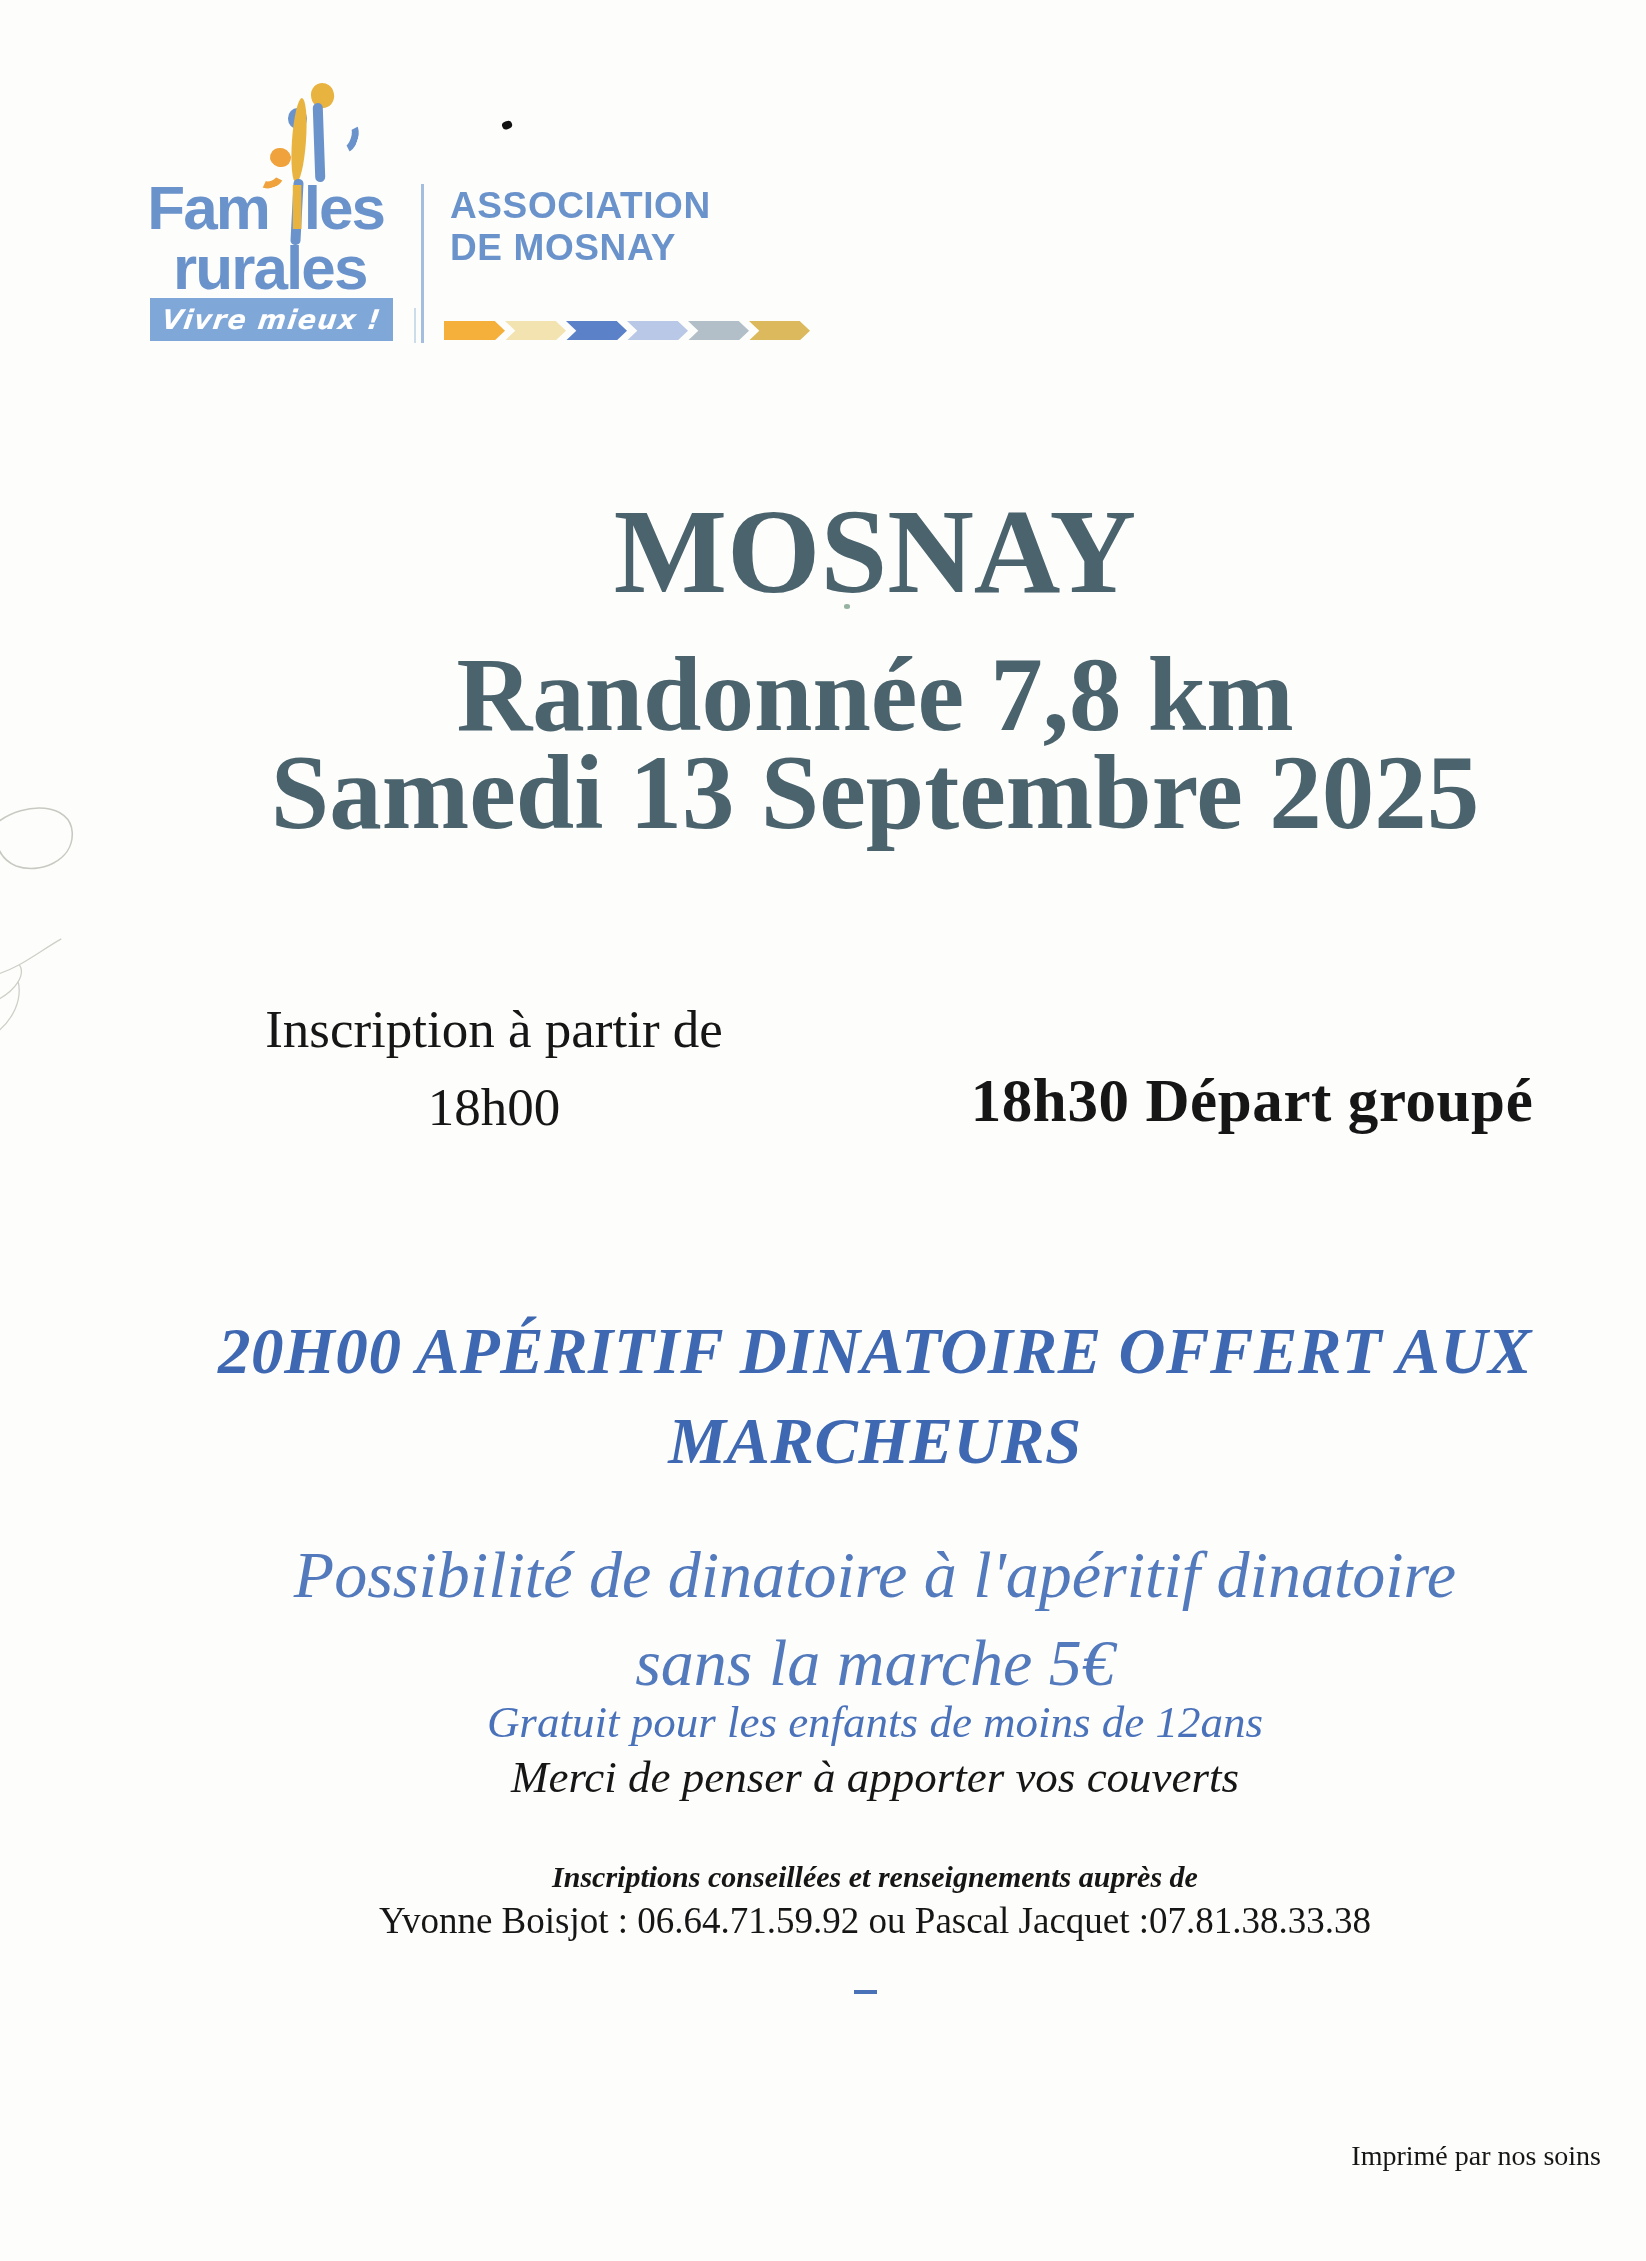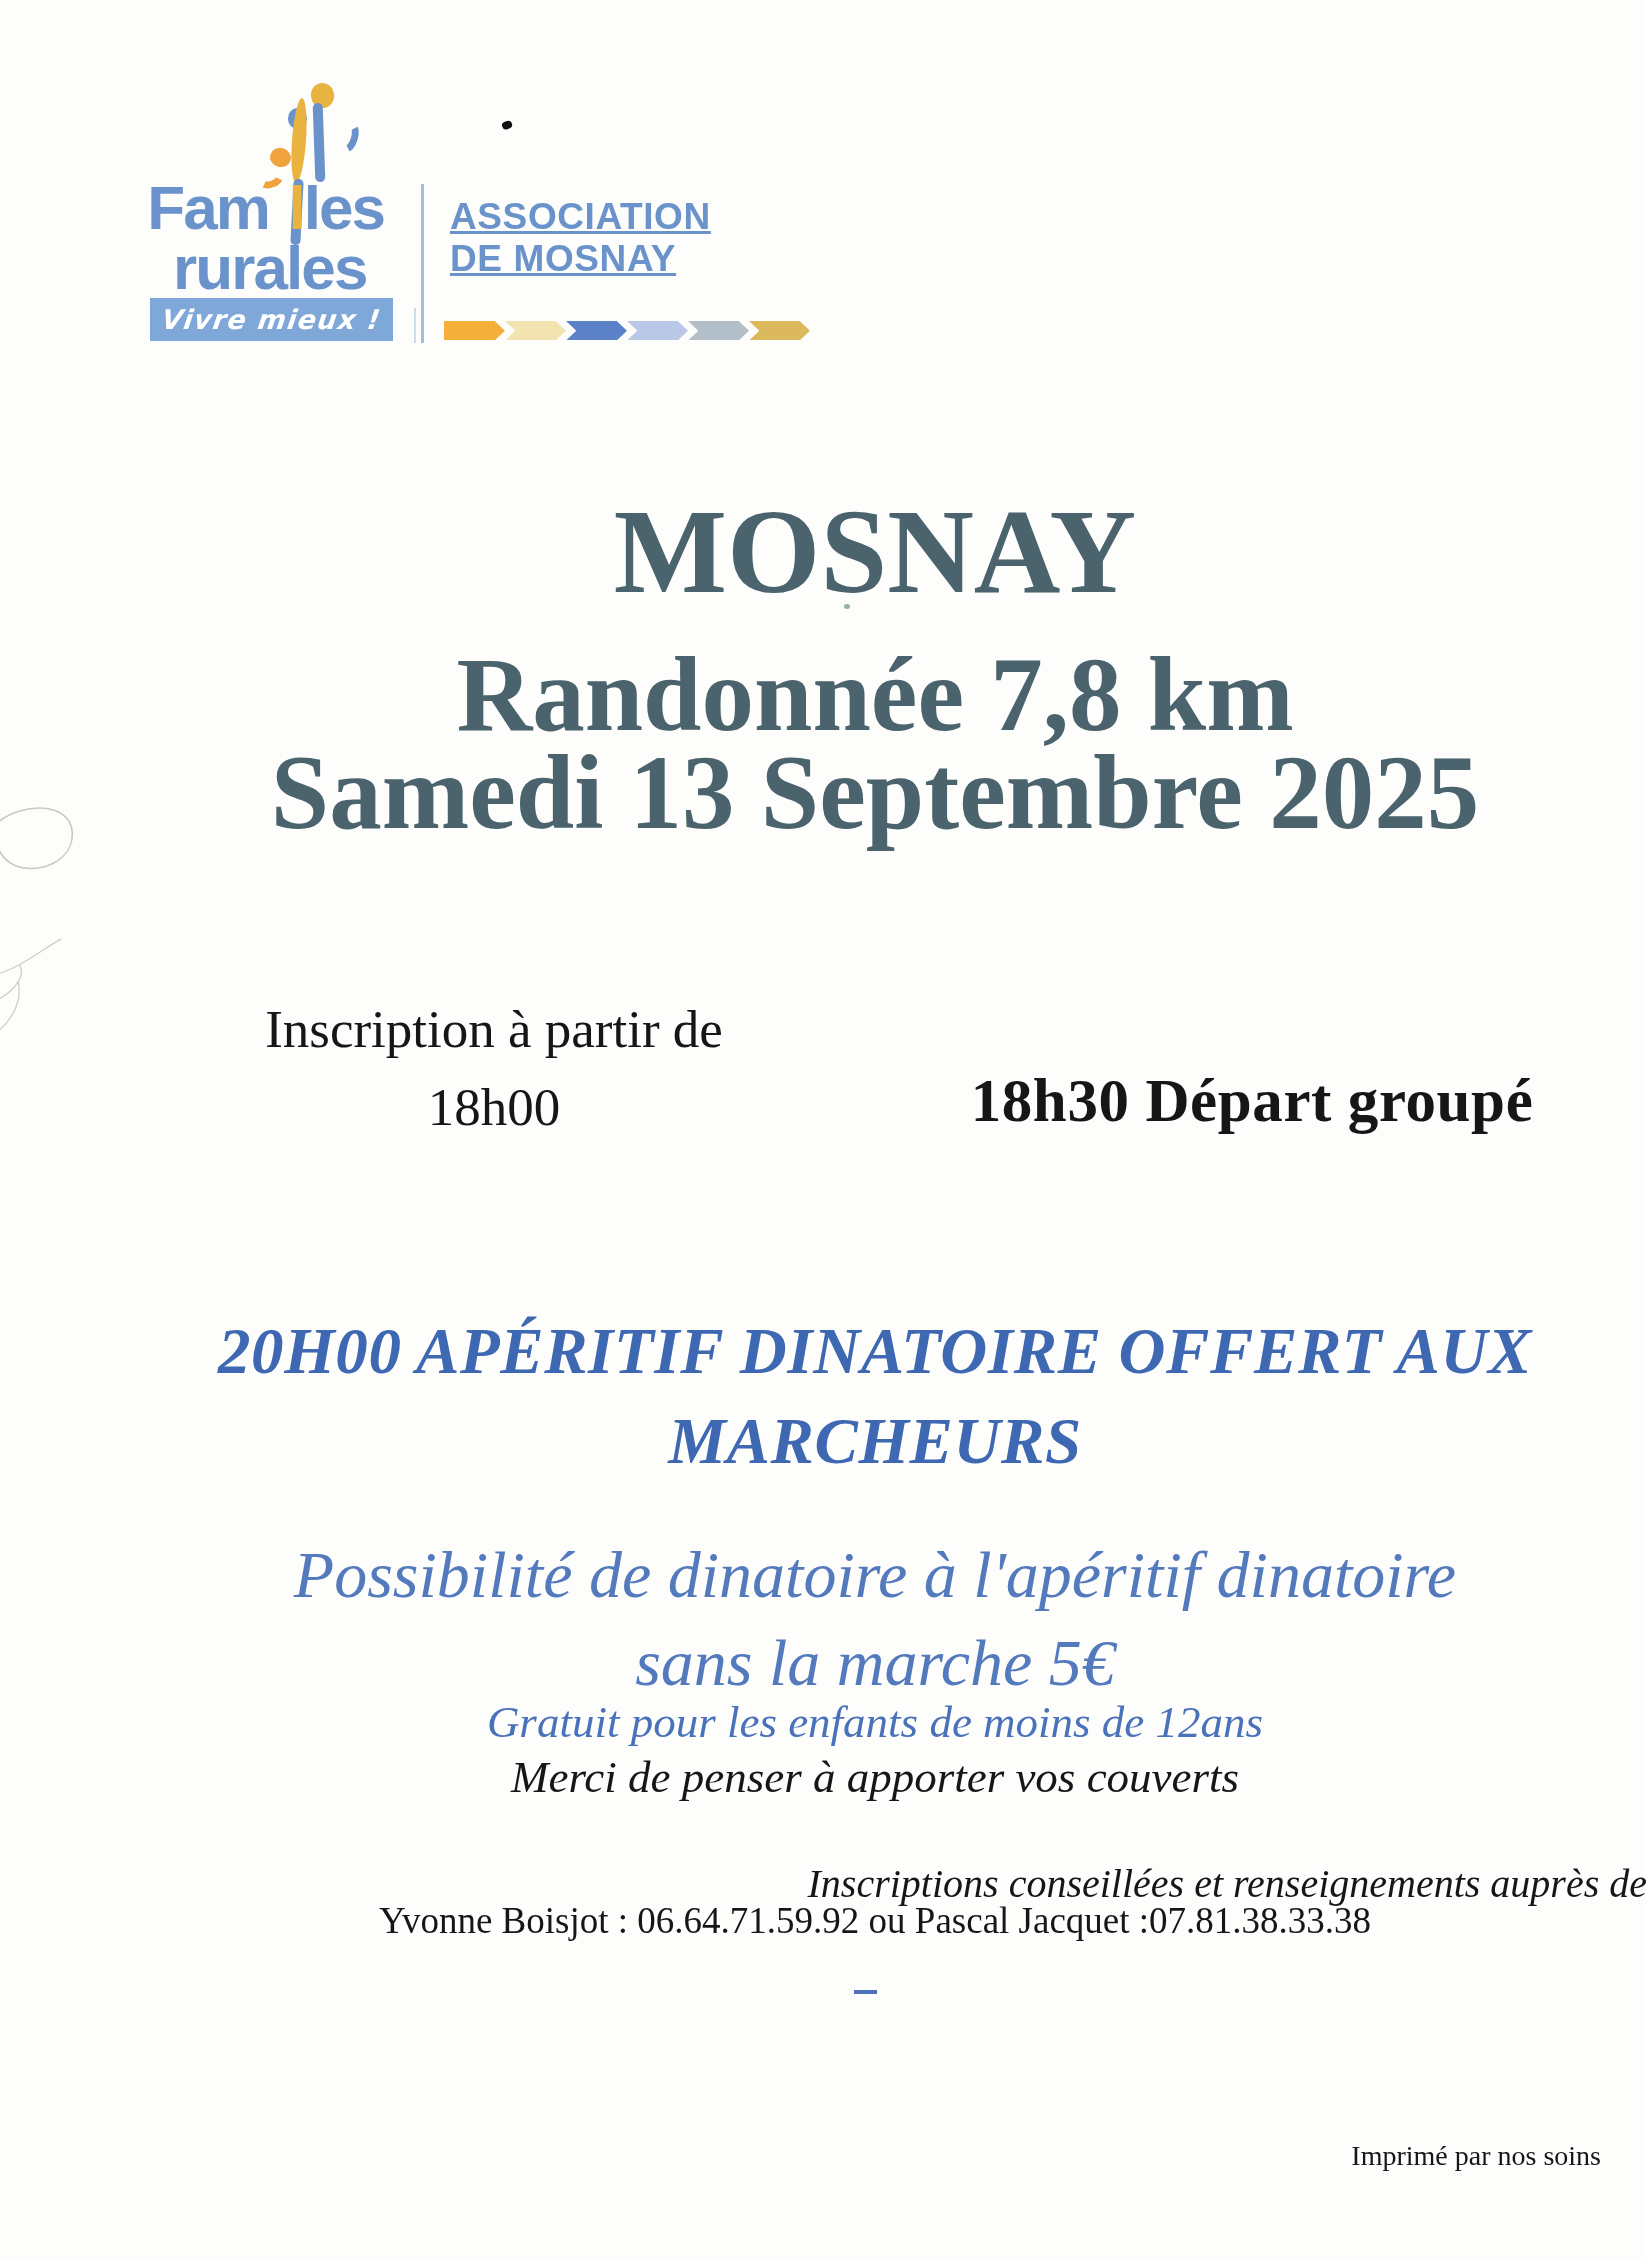--- a/index.html
+++ b/index.html
@@ -26,21 +26,21 @@
   .fig{border-radius:50%;}
   .fig-gold-dot{left:169px;top:24.5px;width:23px;height:24.5px;background:var(--gold);transform:rotate(-12deg);}
   .fig-blue-dot{left:146px;top:50px;width:19.4px;height:21px;background:var(--logo_blue);}
   .fig-orange-dot{left:128px;top:90px;width:21px;height:18.7px;background:var(--orange);transform:rotate(15deg);}
   .fig-orange-swoosh{left:114px;top:108px;width:28px;height:22px;border:7px solid transparent;border-bottom-color:var(--orange);border-radius:50%;transform:rotate(-20deg);}
   .fig-blue-swoosh{left:194px;top:62px;width:22px;height:34px;border:7px solid transparent;border-right-color:var(--logo_blue);border-radius:50%;transform:rotate(18deg);}
   .fig-gold-leaf{left:150px;top:40px;width:14px;height:85px;background:var(--gold);border-radius:50%;transform:rotate(4deg);}
   .fig-blue-stalk{left:172px;top:45px;width:10.3px;height:79px;background:var(--logo_blue);border-radius:5.2px;transform:rotate(-2deg);}
   .fig-rurales-asc{left:150px;top:121px;width:9.7px;height:66px;background:var(--logo_blue);border-radius:4.5px;transform:rotate(3deg);}
   .divider{left:279px;top:126px;width:2.6px;height:159px;background:var(--divider);}
-  .org{left:308px;top:138px;font-family:"Liberation Sans","DejaVu Sans",sans-serif;font-weight:bold;color:var(--logo_blue);font-size:37px;line-height:1.14;letter-spacing:0.6px;text-decoration:underline;}
+  .org{left:308px;top:127px;font-family:"Liberation Sans","DejaVu Sans",sans-serif;font-weight:bold;color:var(--logo_blue);font-size:37px;line-height:1.14;letter-spacing:0.6px;}
   .stripe{left:302px;top:263px;width:365px;height:19.4px;display:flex;}
   .stripe div{height:19.4px;width:61px;flex:0 0 61px;}
   .stripe div.mid{clip-path:polygon(0 0,calc(100% - 10.3px) 0,100% 50%,calc(100% - 10.3px) 100%,0 100%,10.3px 50%);}
   .stripe div.first{clip-path:polygon(0 0,calc(100% - 10.3px) 0,100% 50%,calc(100% - 10.3px) 100%,0 100%);}
   .micro-vert{left:272px;top:250px;width:1.9px;height:35px;background:#bcd0e6;opacity:.75;}
 
   
   .speck{left:502px;top:121px;width:10.3px;height:7.7px;background:#121212;border-radius:45%;transform:rotate(-20deg);}
   .green-dot{left:844px;top:604px;width:5.8px;height:4.5px;background:#7aa089;border-radius:50%;opacity:.8;}
   .edge-svg{left:0;top:697px;}
@@ -51,21 +51,21 @@
   .title-2{top:634px;font-size:105px;font-weight:bold;color:var(--title);}
   .title-3{top:732px;font-size:105px;font-weight:bold;color:var(--title);}
 
   .info-left{left:155px;top:991px;width:678px;text-align:center;font-size:53px;line-height:1.47;}
   .info-right{left:897px;top:1066px;width:710px;text-align:center;font-size:61px;font-weight:bold;letter-spacing:0.6px;}
 
   .caps-block{top:1307px;font-size:65px;font-weight:bold;font-style:italic;color:var(--caps_blue);line-height:1.38;letter-spacing:0.6px;}
   .poss-block{top:1531px;font-size:66px;font-style:italic;color:var(--light_blue);line-height:1.33;}
   .gratuit{top:1696px;font-size:45px;font-style:italic;color:var(--gratuit_blue);}
   .merci{top:1751px;font-size:45px;font-style:italic;color:var(--body_text);}
-  .contact-header{top:1860px;font-size:40px;font-weight:normal;font-style:italic;text-align:right;}
+  .contact-header{top:1860px;font-size:30px;font-weight:bold;font-style:italic;}
   .contact-phones{top:1899px;font-size:37px;}
   .blue-dash{left:854px;top:1990px;width:23px;height:3.9px;background:var(--dash);}
   .printed{right:46px;top:2140px;font-size:28px;}
 </style>
 </head>
 <body>
 
 <header class="abs logo-area">
 
   <div class="abs fig fig-gold-dot"></div>

